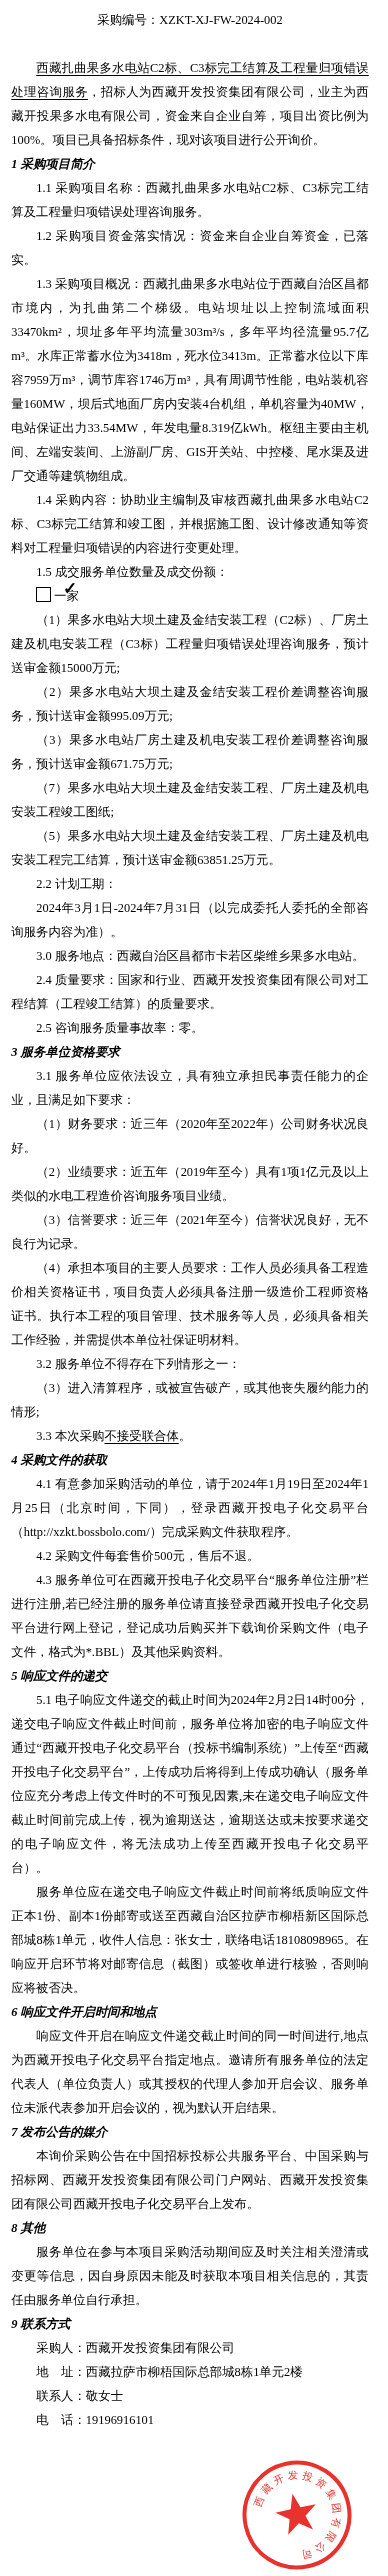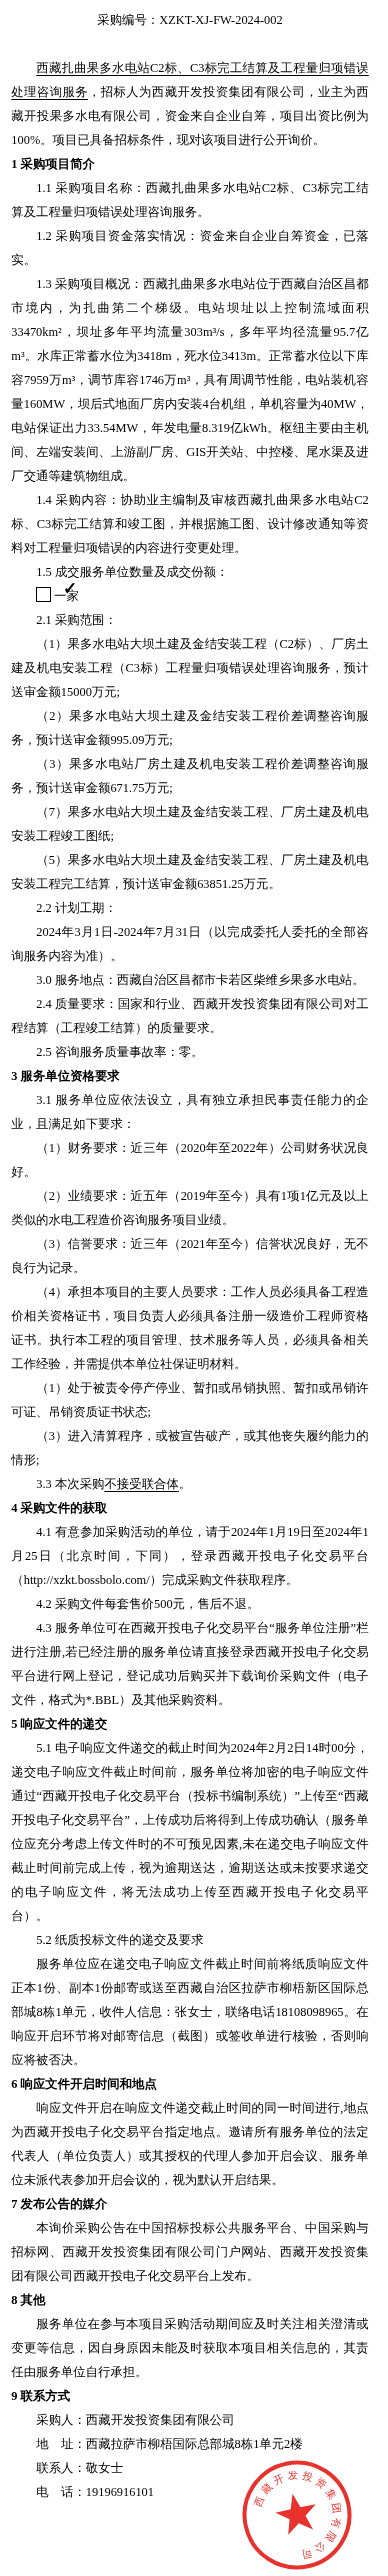--- a/index.html
+++ b/index.html
@@ -13,21 +13,21 @@
     background:#ffffff;
     color:#000000;
     font-family:"Liberation Serif","DejaVu Serif",serif;
     font-size:12.4px;
     line-height:24px;
     overflow:hidden;
   }
   p{margin:0;padding:0;text-align:justify;text-justify:inter-ideograph;}
   .ref{text-align:center;text-indent:0;margin-bottom:24px;}
   .ind{text-indent:25px;}
-  .h{font-weight:bold;text-indent:0;}
+  .h{font-weight:bold;text-indent:0;font-style:italic;}
   .b{font-weight:normal;}
   .ul{text-decoration:underline;text-underline-offset:3.4px;text-decoration-thickness:1.1px;}
   .cb-line{text-indent:25px;}
   .cbox{
     display:inline-block;position:relative;width:12.4px;height:12.4px;
     border:1.1px solid #000;vertical-align:-1.7px;margin-right:3.4px;
   }
   .tick{
     position:absolute;left:0.6px;top:-8px;font-size:17px;font-weight:bold;line-height:17px;
   }
@@ -49,50 +49,48 @@
   <p class="ind"><span class="ul">西藏扎曲果多水电站C2标、C3标完工结算及工程量归项错误处理咨询服务</span><span>，招标人为西藏开发投资集团有限公司，业主为西藏开投果多水电有限公司，资金来自企业自筹，项目出资比例为100%。项目已具备招标条件，现对该项目进行公开询价。</span></p>
 
   <p class="h">1 采购项目简介</p>
   <p class="ind">1.1 采购项目名称：西藏扎曲果多水电站C2标、C3标完工结算及工程量归项错误处理咨询服务。</p>
   <p class="ind">1.2 采购项目资金落实情况：资金来自企业自筹资金，已落实。</p>
   <p class="ind">1.3 采购项目概况：西藏扎曲果多水电站位于西藏自治区昌都市境内，为扎曲第二个梯级。电站坝址以上控制流域面积33470km²，坝址多年平均流量303m³/s，多年平均径流量95.7亿m³。水库正常蓄水位为3418m，死水位3413m。正常蓄水位以下库容7959万m³，调节库容1746万m³，具有周调节性能，电站装机容量160MW，坝后式地面厂房内安装4台机组，单机容量为40MW，电站保证出力33.54MW，年发电量8.319亿kWh。枢纽主要由主机间、左端安装间、上游副厂房、GIS开关站、中控楼、尾水渠及进厂交通等建筑物组成。</p>
   <p class="ind">1.4 采购内容：协助业主编制及审核西藏扎曲果多水电站C2标、C3标完工结算和竣工图，并根据施工图、设计修改通知等资料对工程量归项错误的内容进行变更处理。</p>
   <p class="ind">1.5 成交服务单位数量及成交份额：</p>
   <p class="cb-line"><span class="cbox"><span class="tick">✓</span></span><span class="b">一家</span></p>
 
-  <p class="ind">2.1 采购范围：</p>
   <p class="ind">（1）果多水电站大坝土建及金结安装工程（C2标）、厂房土建及机电安装工程（C3标）工程量归项错误处理咨询服务，预计送审金额15000万元;</p>
   <p class="ind">（2）果多水电站大坝土建及金结安装工程价差调整咨询服务，预计送审金额995.09万元;</p>
   <p class="ind">（3）果多水电站厂房土建及机电安装工程价差调整咨询服务，预计送审金额671.75万元;</p>
   <p class="ind">（7）果多水电站大坝土建及金结安装工程、厂房土建及机电安装工程竣工图纸;</p>
   <p class="ind">（5）果多水电站大坝土建及金结安装工程、厂房土建及机电安装工程完工结算，预计送审金额63851.25万元。</p>
   <p class="ind">2.2 计划工期：</p>
   <p class="ind">2024年3月1日-2024年7月31日（以完成委托人委托的全部咨询服务内容为准）。</p>
   <p class="ind">3.0 服务地点：西藏自治区昌都市卡若区柴维乡果多水电站。</p>
   <p class="ind">2.4 质量要求：国家和行业、西藏开发投资集团有限公司对工程结算（工程竣工结算）的质量要求。</p>
   <p class="ind">2.5 咨询服务质量事故率：零。</p>
 
   <p class="h">3 服务单位资格要求</p>
   <p class="ind">3.1 服务单位应依法设立，具有独立承担民事责任能力的企业，且满足如下要求：</p>
   <p class="ind">（1）财务要求：近三年（2020年至2022年）公司财务状况良好。</p>
   <p class="ind">（2）业绩要求：近五年（2019年至今）具有1项1亿元及以上类似的水电工程造价咨询服务项目业绩。</p>
   <p class="ind">（3）信誉要求：近三年（2021年至今）信誉状况良好，无不良行为记录。</p>
   <p class="ind">（4）承担本项目的主要人员要求：工作人员必须具备工程造价相关资格证书，项目负责人必须具备注册一级造价工程师资格证书。执行本工程的项目管理、技术服务等人员，必须具备相关工作经验，并需提供本单位社保证明材料。</p>
-  <p class="ind">（1）处于被责令停产停业、暂扣或吊销执照、暂扣或吊销许可证、吊销资质证书状态;</p>
+  <p class="ind">3.2 服务单位不得存在下列情形之一：</p>
   <p class="ind">（3）进入清算程序，或被宣告破产，或其他丧失履约能力的情形;</p>
   <p class="ind b"><span>3.3 本次采购</span><span class="ul">不接受联合体</span><span>。</span></p>
 
   <p class="h">4 采购文件的获取</p>
   <p class="ind">4.1 有意参加采购活动的单位，请于2024年1月19日至2024年1月25日（北京时间，下同），登录西藏开投电子化交易平台（http://xzkt.bossbolo.com/）完成采购文件获取程序。</p>
   <p class="ind">4.2 采购文件每套售价500元，售后不退。</p>
   <p class="ind">4.3 服务单位可在西藏开投电子化交易平台“服务单位注册”栏进行注册,若已经注册的服务单位请直接登录西藏开投电子化交易平台进行网上登记，登记成功后购买并下载询价采购文件（电子文件，格式为*.BBL）及其他采购资料。</p>
 
   <p class="h">5 响应文件的递交</p>
   <p class="ind">5.1 电子响应文件递交的截止时间为2024年2月2日14时00分，递交电子响应文件截止时间前，服务单位将加密的电子响应文件通过“西藏开投电子化交易平台（投标书编制系统）”上传至“西藏开投电子化交易平台”，上传成功后将得到上传成功确认（服务单位应充分考虑上传文件时的不可预见因素,未在递交电子响应文件截止时间前完成上传，视为逾期送达，逾期送达或未按要求递交的电子响应文件，将无法成功上传至西藏开投电子化交易平台）。</p>
-  <p class="ind">5.2 纸质投标文件的递交及要求</p>
   <p class="ind">服务单位应在递交电子响应文件截止时间前将纸质响应文件正本1份、副本1份邮寄或送至西藏自治区拉萨市柳梧新区国际总部城8栋1单元，收件人信息：张女士，联络电话18108098965。在响应开启环节将对邮寄信息（截图）或签收单进行核验，否则响应将被否决。</p>
 
   <p class="h">6 响应文件开启时间和地点</p>
   <p class="ind">响应文件开启在响应文件递交截止时间的同一时间进行,地点为西藏开投电子化交易平台指定地点。邀请所有服务单位的法定代表人（单位负责人）或其授权的代理人参加开启会议、服务单位未派代表参加开启会议的，视为默认开启结果。</p>
 
   <p class="h">7 发布公告的媒介</p>
   <p class="ind">本询价采购公告在中国招标投标公共服务平台、中国采购与招标网、西藏开发投资集团有限公司门户网站、西藏开发投资集团有限公司西藏开投电子化交易平台上发布。</p>
 
   <p class="h">8 其他</p>
   <p class="ind">服务单位在参与本项目采购活动期间应及时关注相关澄清或变更等信息，因自身原因未能及时获取本项目相关信息的，其责任由服务单位自行承担。</p>

